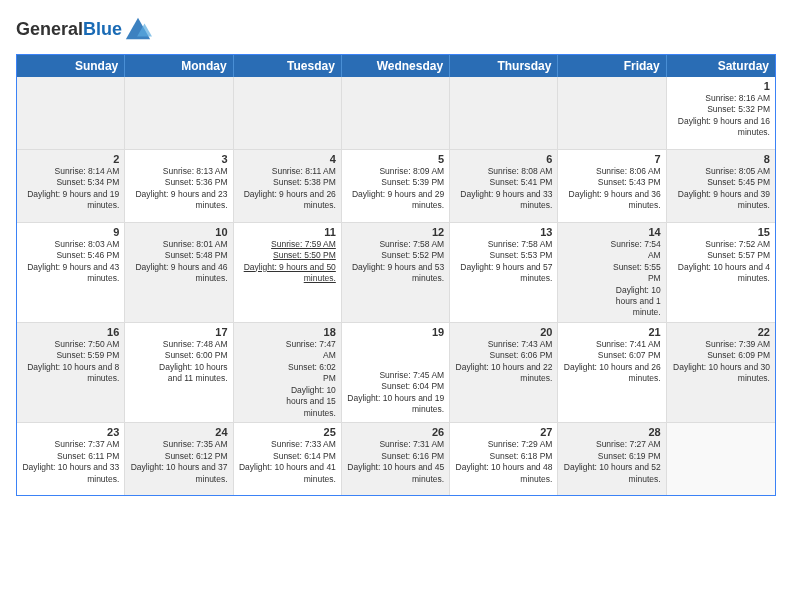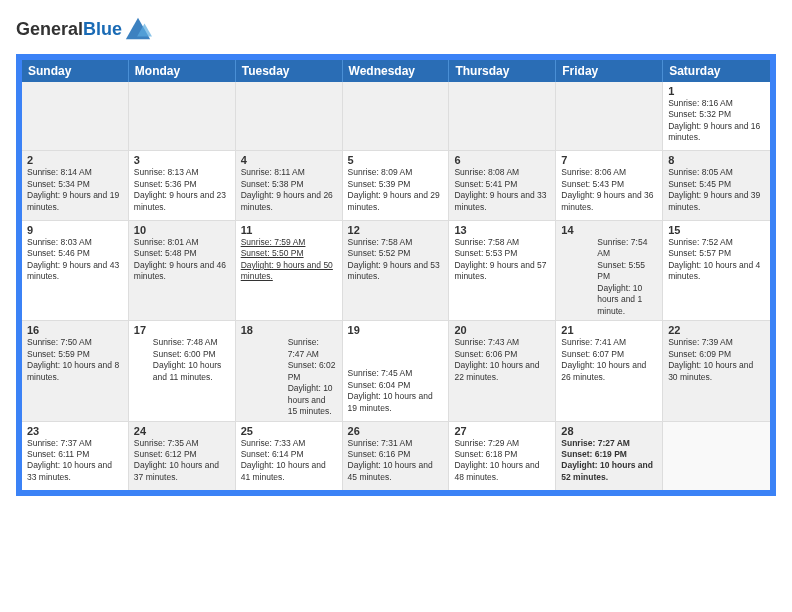--- a/index.html
+++ b/index.html
@@ -48,23 +48,24 @@
       font-size: 32px;
       font-weight: bold;
       color: #333;
     }
     .subtitle {
       font-size: 16px;
       color: #333;
     }
     .calendar {
       flex: 1;
-      border: 6px solid #3b82f6;
+      border: 1px solid #3b82f6;
       display: flex;
       flex-direction: column;
+      text-align: right;
     }
     .cal-header {
       display: grid;
       grid-template-columns: repeat(7, 1fr);
       background: #2a6db5;
     }
     .cal-header-cell {
       color: #fff;
       font-size: 12px;
       font-weight: bold;
@@ -313,21 +314,21 @@
 Daylight: 10 hours and 45 minutes.</div>
           </div>
           <div class="cal-cell">
             <div class="day-num">27</div>
             <div class="day-detail" style="white-space: pre-line;">Sunrise: 7:29 AM
 Sunset: 6:18 PM
 Daylight: 10 hours and 48 minutes.</div>
           </div>
           <div class="cal-cell shaded">
             <div class="day-num">28</div>
-            <div class="day-detail" style="white-space: pre-line; font-weight: bold;">Sunrise: 7:27 AM
+            <div class="day-detail" style="white-space: pre-line;">Sunrise: 7:27 AM
 Sunset: 6:19 PM
 Daylight: 10 hours and 52 minutes.</div>
           </div>
           <div class="cal-cell empty"></div>
         </div>
       </div>
   </div>
 </div>
 
 </body></html>

